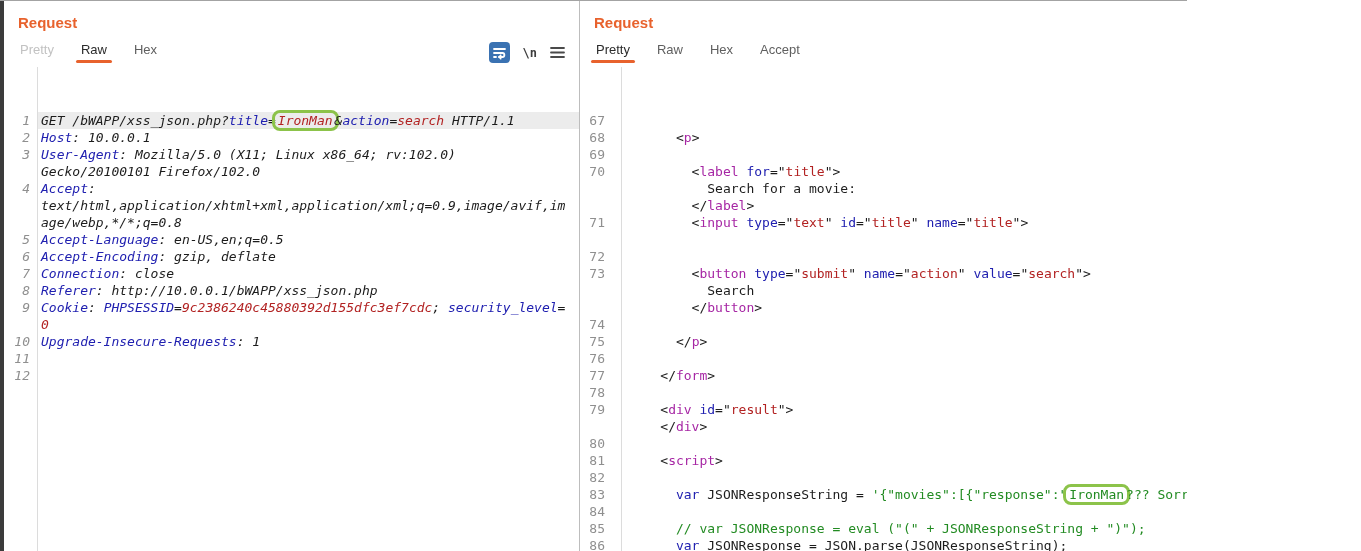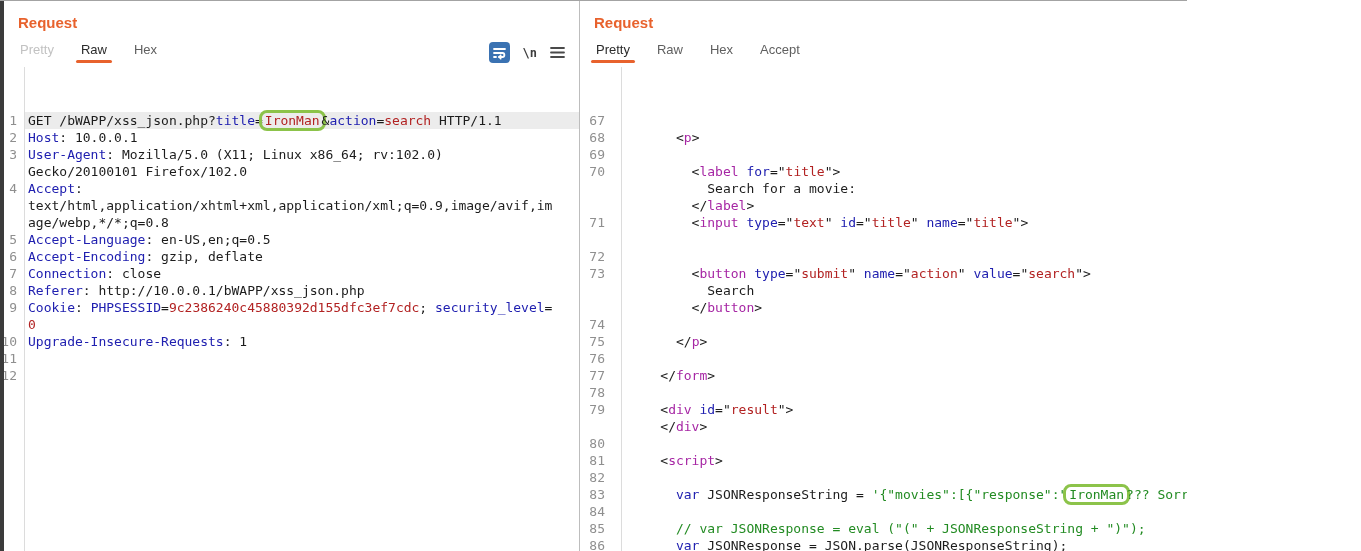--- a/index.html
+++ b/index.html
@@ -28,21 +28,21 @@
     content:""; position:absolute; left:-5px; right:-5px; bottom:0; height:3px;
     background:#e8622d; border-radius:2px;
   }
   .toolbar { position:absolute; top:41px; right:14px; display:flex; align-items:center; gap:13px; z-index:3; }
   .icon-btn { display:flex; align-items:center; justify-content:center; cursor:default; }
   .nl-label { font-family:"DejaVu Sans Mono", monospace; font-size:12px; font-weight:bold; color:#3d3d3d; }
   .editor {
     position:absolute; top:66px; left:0; right:0; bottom:0;
     font-family:"DejaVu Sans Mono", monospace; font-size:13px; white-space:pre; overflow:hidden;
   }
-  .panel.req .editor { left:0; }
+  .panel.req .editor { left:13px;font-style:italic; }
   .gutter-line { position:absolute; top:0; bottom:0; width:1px; background:#dcdcdc; }
   .req .gutter-line { left:24px; }
   .res .gutter-line { left:41px; }
   .row { height:17px; line-height:17px; }
   .req .row.sel { background:linear-gradient(90deg, #ffffff 25px, #ececec 25px); }
   .gutter {
     display:inline-block; text-align:right; color:#8f8f8f; vertical-align:top;
   }
   .req .gutter { width:21px; padding-right:4px; }
   .res .gutter { width:33px; padding-right:8px; }

